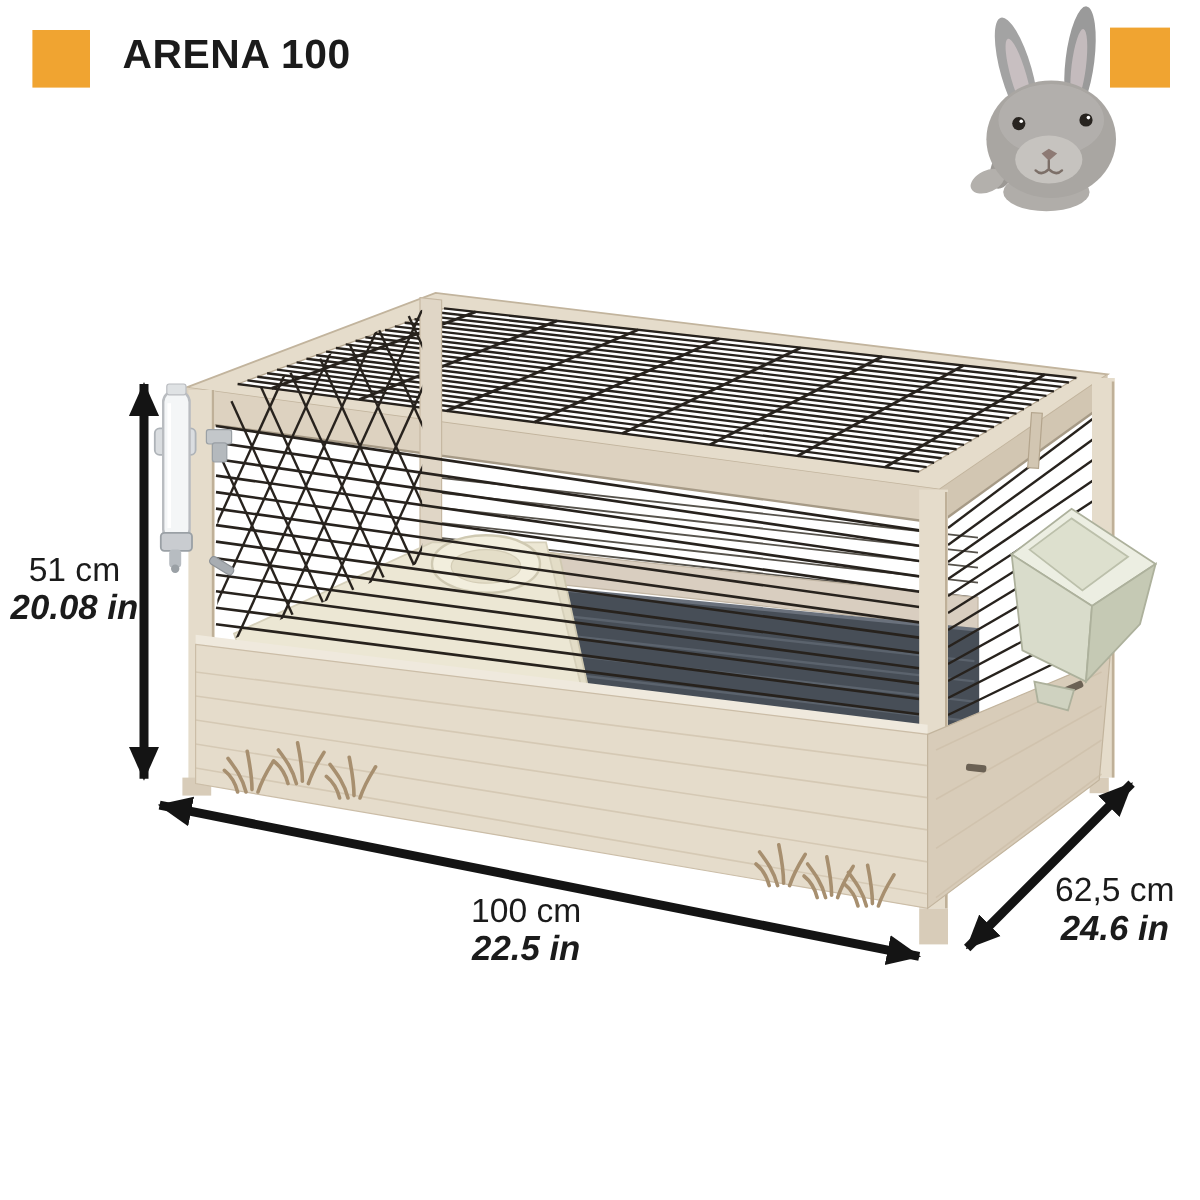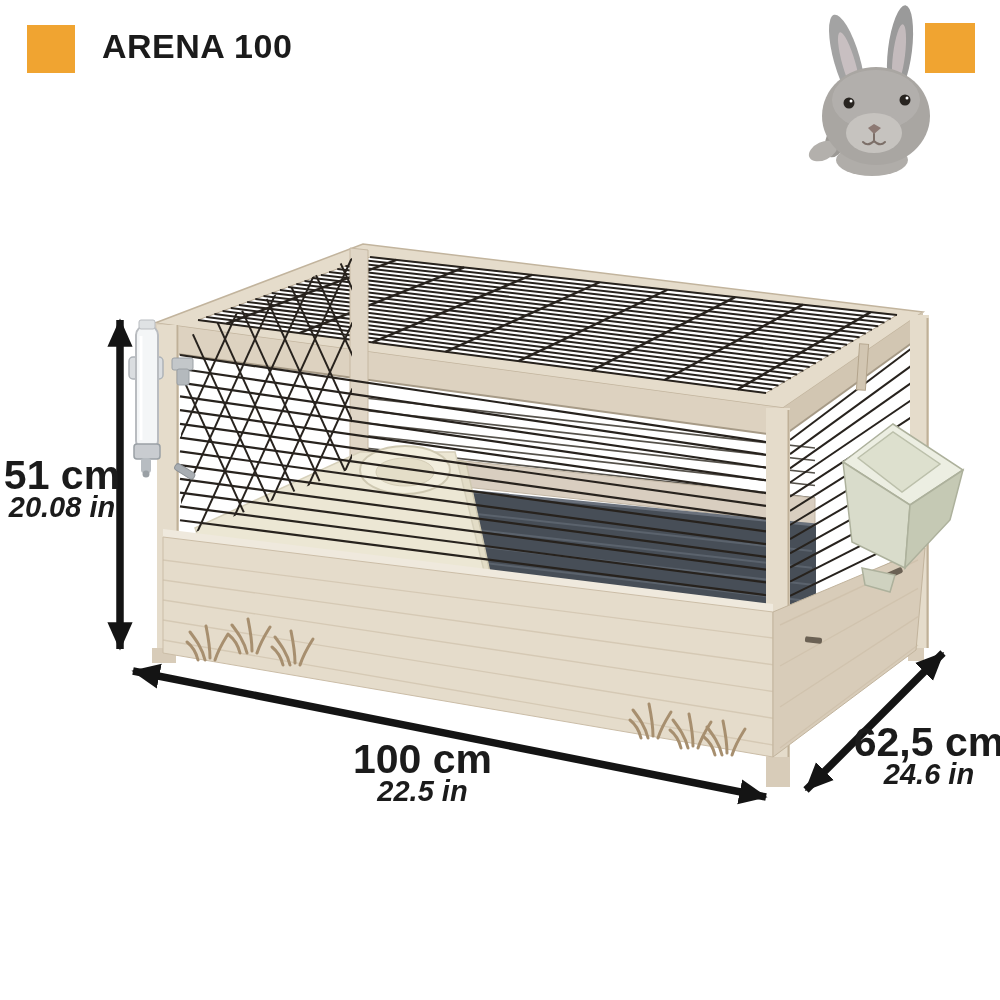--- a/index.html
+++ b/index.html
@@ -4,24 +4,24 @@
 <style>
   html,body{margin:0;padding:0;background:#fff;}
   .page{position:relative;width:1000px;height:1000px;background:var(--bg,#fff);overflow:hidden;
         font-family:"Liberation Sans","DejaVu Sans",sans-serif;}
   .badge{position:absolute;background:var(--accent,#F0A431);z-index:0;}
   .badge.left{left:27px;top:25px;width:48px;height:48px;}
   .badge.right{left:925px;top:23px;width:50px;height:50px;}
   .title{position:absolute;left:102px;top:27px;font-size:34px;font-weight:bold;
          color:var(--text,#1b1b1b);letter-spacing:.5px;z-index:2;margin:0;}
   .dim{position:absolute;z-index:2;text-align:center;color:var(--text,#1b1b1b);line-height:32px;}
-  .dim .cm{font-size:41px;font-weight:bold;}
+  .dim .cm{font-size:28px;font-weight:normal;}
   .dim .in{font-size:29px;font-weight:bold;font-style:italic;}
   .dim-height{left:0;top:459px;width:124px;}
-  .dim-width{left:300px;top:743px;width:245px;}
+  .dim-width{left:316px;top:743px;width:245px;}
   .dim-depth{left:850px;top:726px;width:158px;}
   svg#scene{position:absolute;left:0;top:0;z-index:1;}
   .wood{fill:var(--wood,#E5DCCB);}
   .wood-shade{fill:var(--wood-shade,#D8CCB9);}
   .tray{fill:var(--tray,#474E57);}
   .platform{fill:var(--platform,#ECE7D4);}
 </style>
 </head>
 <body>
 

